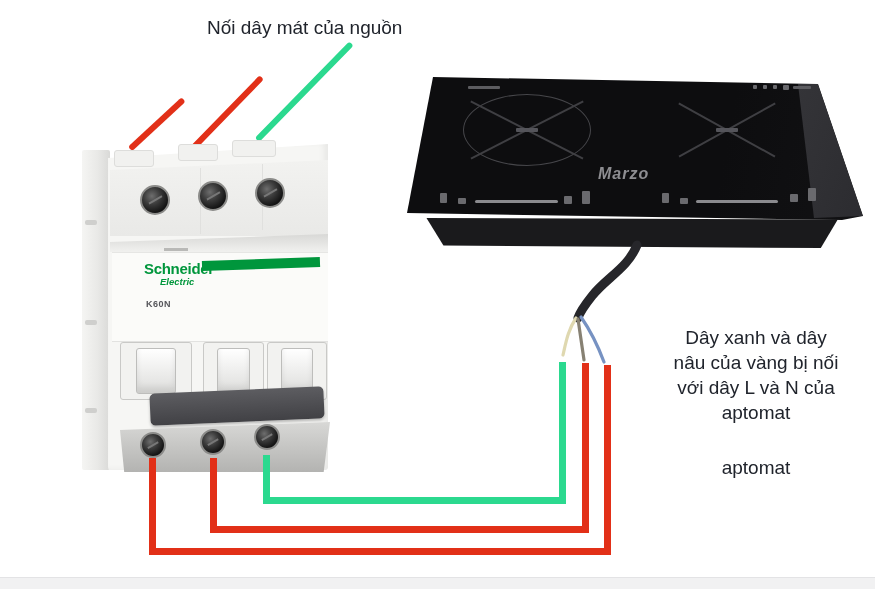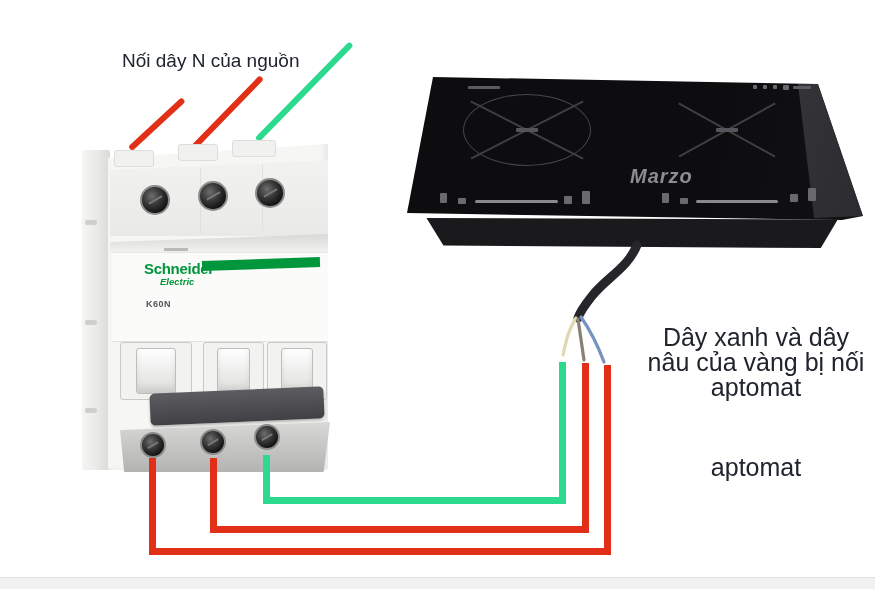--- a/index.html
+++ b/index.html
@@ -2,21 +2,21 @@
 <html><head>
 <meta charset="utf-8">
 <style>
   * { box-sizing: border-box; margin: 0; padding: 0; }
   html,body { background:#ffffff; }
   body { font-family: "Liberation Sans", sans-serif; }
   #canvas { position:relative; width:875px; height:589px; background:#ffffff; overflow:hidden; }
 
   
   .label { position:absolute; font-size:19px; color:#20242c; white-space:nowrap; letter-spacing:0; }
-  .note { position:absolute; width:228px; text-align:center; font-size:25px; line-height:25px; color:#20242c; }
+  .note { position:absolute; width:228px; text-align:center; font-size:19px; line-height:25px; color:#20242c; }
 
   
   .diag { position:absolute; height:6px; border-radius:3px; transform-origin:left center; }
   .diag.red { background:#e23018; }
   .diag.green { background:#2bd98f; }
 
   
   .wire { position:absolute; }
   .wire.red { background:#e23018; }
   .wire.green { background:#2bd98f; }
@@ -63,39 +63,39 @@
   .hob-glass { position:absolute; left:0; top:0; width:470px; height:160px;
     background:linear-gradient(100deg,#0d0d0f 68%,#121214);
     clip-path:polygon(33px 7px,418px 14px,463px 146px,442px 150px,7px 143px); }
   .hob-right-panel { position:absolute; left:0; top:0; width:470px; height:160px;
     background:linear-gradient(110deg,#515155,#2b2b2f);
     clip-path:polygon(398px 14px,418px 14px,463px 146px,414px 148px); }
   .burner-ellipse { position:absolute; left:63px; top:24px; width:128px; height:72px;
     border:1.5px solid #46464a; border-radius:50%; }
   .xline { position:absolute; height:1.5px; background:#3f3f43; transform-origin:center; }
   .burner-center-mark { position:absolute; width:22px; height:4px; background:#54545a; border-radius:1px; }
-  .hob-brand { position:absolute; left:198px; top:95px; font-size:20px; font-style:italic; font-weight:bold;
-    color:#8d8d91; letter-spacing:1px;margin-left:32px; }
+  .hob-brand { position:absolute; left:198px; top:95px; font-size:16px; font-style:italic; font-weight:bold;
+    color:#8d8d91; letter-spacing:1px; }
   .hob-mark { position:absolute; background:#5c5c60; border-radius:1px; }
   .hob-slider { position:absolute; top:130px; height:3px; background:#8a8a8e; border-radius:2px; }
   .hob-dot { position:absolute; background:#6a6a6e; border-radius:1px; }
 
   
   #cable-svg { position:absolute; left:0; top:0; width:875px; height:589px; pointer-events:none; }
 
   
   #footer-strip { position:absolute; left:0; top:577px; width:875px; height:12px;
     background:#f1f1f2; border-top:1px solid #e3e3e5; }
 </style>
 </head>
 <body>
 
 <div id="canvas">
 
-  <div class="label" style="left:122px; top:50px;">Nối dây N của nguồn</div>
+  <div class="label" style="left:207px; top:17px;">Nối dây mát của nguồn</div>
 
   <div class="diag red" style="left:130px; top:146px; width:73px; transform:rotate(-42.8deg);"></div>
   <div class="diag red" style="left:192px; top:146px; width:100px; transform:rotate(-45.8deg);"></div>
   <div class="diag green" style="left:257px; top:137px; width:135px; transform:rotate(-45.6deg);"></div>
 
   <div id="breaker">
     <div class="din-side">
       <div class="din-notch" style="top:70px;"></div>
       <div class="din-notch" style="top:170px;"></div>
       <div class="din-notch" style="top:258px;"></div>
@@ -203,20 +203,21 @@
   <div class="wire red" style="left:210px; top:526px; width:379px; height:7px;"></div>
   <div class="wire red" style="left:582px; top:363px; width:7px; height:170px;"></div>
 
   <div class="wire red" style="left:149px; top:458px; width:7px; height:97px;"></div>
   <div class="wire red" style="left:149px; top:548px; width:462px; height:7px;"></div>
   <div class="wire red" style="left:604px; top:365px; width:7px; height:190px;"></div>
 
   <div class="note" style="left:642px; top:325px;">
     <div>Dây xanh và dây</div>
     <div>nâu của vàng bị nối</div>
+    <div>với dây L và N của</div>
     <div>aptomat</div>
   </div>
   <div class="note" style="left:642px; top:455px;">
     <div>aptomat</div>
   </div>
 
   <div id="footer-strip"></div>
 </div>
 
 </body></html>

